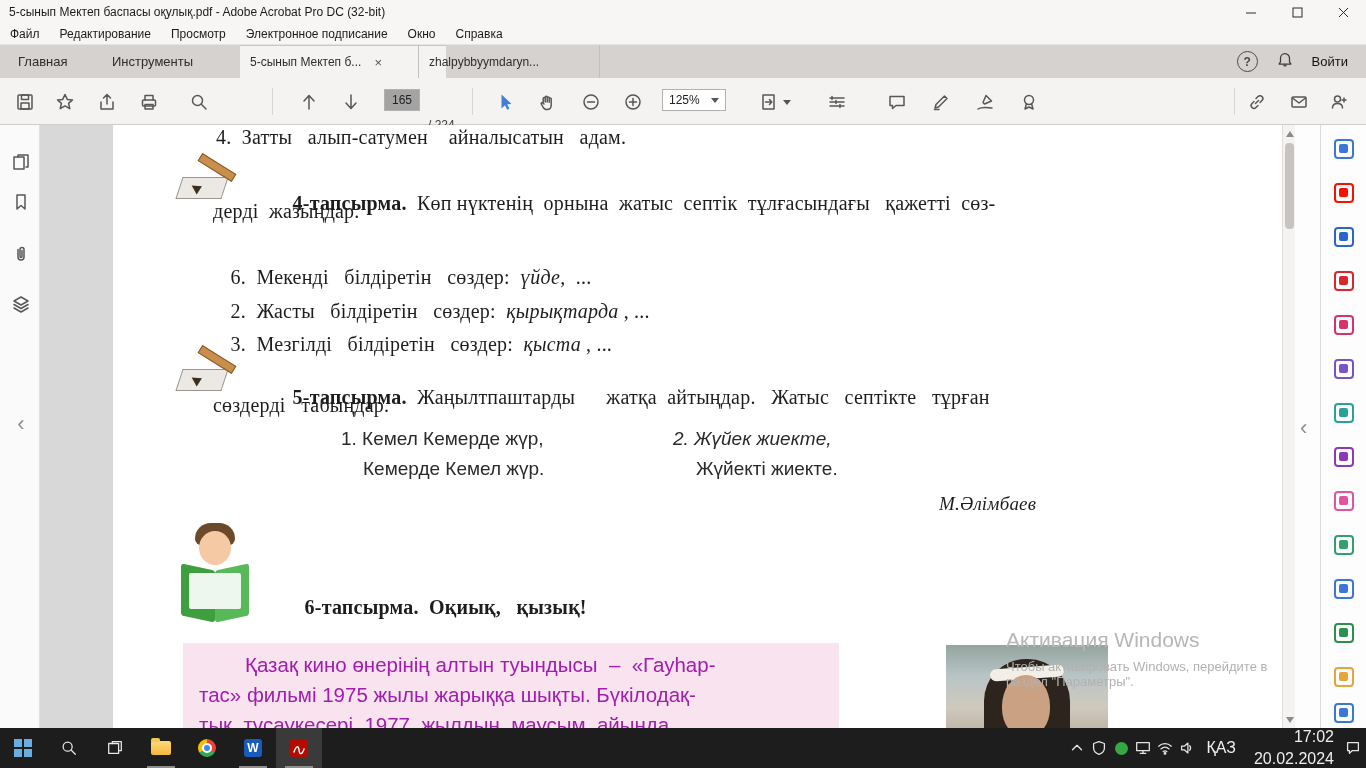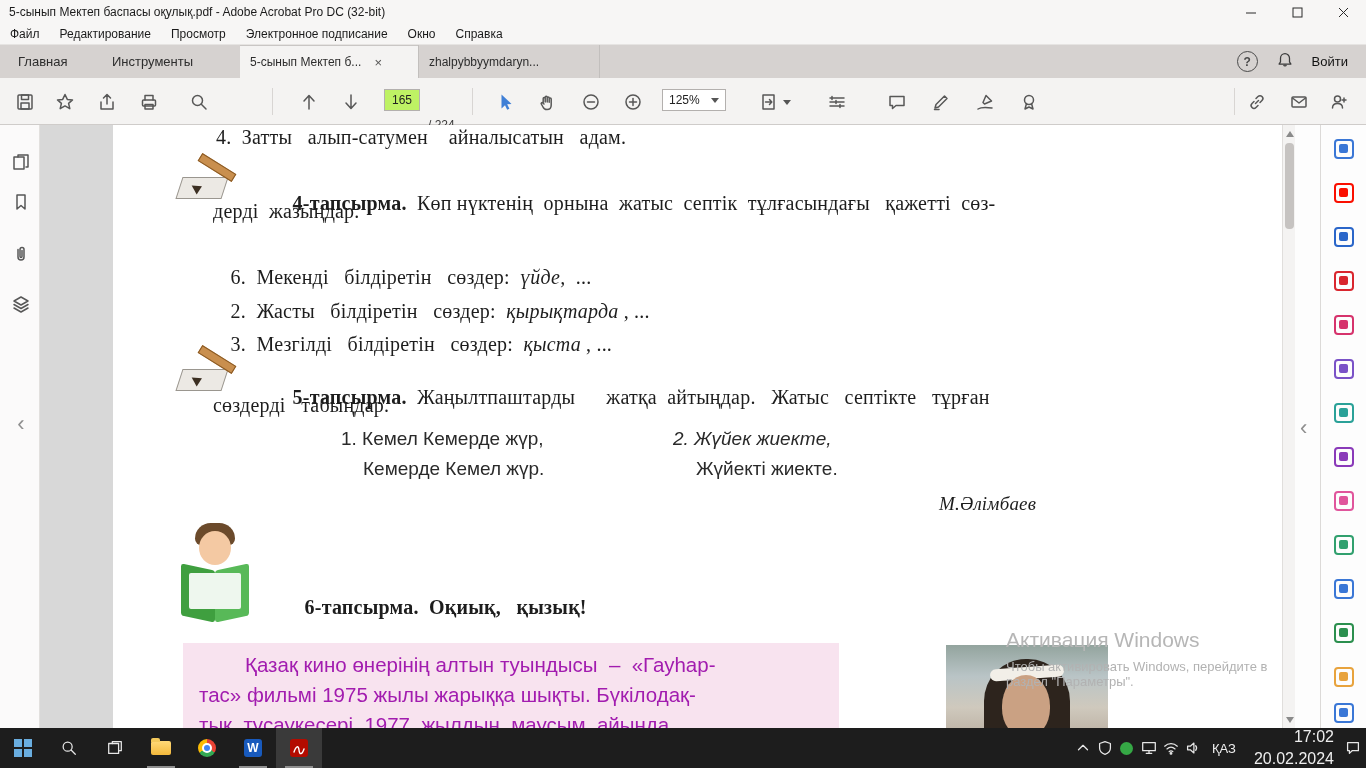--- a/index.html
+++ b/index.html
@@ -32,21 +32,21 @@
   .helpcirc{width:19px;height:19px;border:1.6px solid #4a4a4a;border-radius:50%;display:flex;align-items:center;justify-content:center;
             font-size:12px;color:#4a4a4a;font-weight:bold;}
   .signin{font-size:13px;color:#111;}
 
   
   .toolbar{position:absolute;left:0;top:78px;width:1366px;height:47px;background:#f4f3f2;border-bottom:1px solid #cfccca;box-sizing:border-box;}
   .tbtn{position:absolute;top:12px;width:26px;height:24px;display:flex;align-items:center;justify-content:center;}
   .ic{width:20px;height:20px;}
   .ic *{stroke:#575757;fill:none;stroke-width:1.5;stroke-linecap:round;stroke-linejoin:round;}
   .ic .fillb{fill:#3f7fd6;stroke:none;}
-  .pageinput{position:absolute;top:11px;width:36px;height:22px;border:1px solid #b3b0ae;background:#bef264;
+  .pageinput{position:absolute;top:11px;width:36px;height:22px;border:1px solid #b3b0ae;background:#a3a3a3;
              font-size:12px;text-align:center;font-family:inherit;color:#222;box-sizing:border-box;}
   .ttext{position:absolute;top:17px;font-size:12px;color:#3a3a3a;}
   .zoombox{position:absolute;top:11px;width:64px;height:22px;border:1px solid #b3b0ae;background:#fff;box-sizing:border-box;
            display:flex;align-items:center;justify-content:space-between;padding:0 6px;font-size:12px;color:#222;}
   .caret{width:0;height:0;border-left:4px solid transparent;border-right:4px solid transparent;border-top:5px solid #555;}
   .tsep{position:absolute;top:10px;width:1px;height:27px;background:#d8d5d3;}
 
   
   .content{position:absolute;left:0;top:125px;width:1366px;height:603px;overflow:hidden;background:#d8d8d8;}
   .leftrail{position:absolute;left:0;top:0;width:40px;height:603px;background:#fbfafa;border-right:1px solid #e2e0de;box-sizing:border-box;}
@@ -108,21 +108,21 @@
   .folder{width:20px;height:14px;background:linear-gradient(180deg,#ffd978,#f3b93c);border-radius:2px;position:relative;}
   .folder::before{content:"";position:absolute;left:0;top:-3px;width:9px;height:4px;background:#f3c95c;border-radius:2px 2px 0 0;}
   .chrome{width:18px;height:18px;border-radius:50%;background:conic-gradient(#ea4335 0 33%,#34a853 0 66%,#fbbc05 0 100%);position:relative;}
   .chrome::before{content:"";position:absolute;left:4px;top:4px;width:10px;height:10px;background:#fff;border-radius:50%;}
   .chrome::after{content:"";position:absolute;left:6px;top:6px;width:6px;height:6px;background:#4285f4;border-radius:50%;}
   .wordsq{width:18px;height:18px;background:#185abd;border-radius:3px;color:#fff;font-size:12px;font-weight:bold;
           display:flex;align-items:center;justify-content:center;}
   .acro{width:18px;height:18px;background:#b30b00;border-radius:3px;display:flex;align-items:center;justify-content:center;}
   .tray{margin-left:auto;display:flex;align-items:center;height:40px;}
   .trayic{width:22px;height:40px;display:flex;align-items:center;justify-content:center;}
-  .lang{font-size:13px;color:#eee;padding:0 8px;}
+  .lang{font-size:16px;color:#eee;padding:0 8px;}
   .clock{display:flex;flex-direction:column;align-items:flex-end;justify-content:center;padding:0 10px;line-height:1.35;}
   .clock .t,.clock .d{font-size:16px;color:#eee;text-align:right;}
   .eset{width:13px;height:13px;border-radius:50%;background:#35a845;}
 </style>
 </head>
 <body>
 
 <div id="app">
 
   <div class="titlebar">
@@ -151,21 +151,21 @@
     <span class="menuitem">Редактирование</span>
     <span class="menuitem">Просмотр</span>
     <span class="menuitem">Электронное подписание</span>
     <span class="menuitem">Окно</span>
     <span class="menuitem">Справка</span>
   </div>
 
   <div class="tabbar">
     <div class="navtab" style="left:6px;">Главная</div>
     <div class="navtab" style="left:100px;">Инструменты</div>
-    <div class="doctab active" style="left:240px;width:178px;">
+    <div class="doctab active" style="left:240px;width:206px;">
       <span>5-сынып Мектеп б...</span>
       <span class="close">×</span>
     </div>
     <div class="doctab inactive" style="left:418px;width:182px;">
       <span>zhalpybbyymdaryn...</span>
     </div>
     <div class="tabright">
       <span class="helpcirc">?</span>
       <span>
         <svg width="18" height="18" viewBox="0 0 20 20">

